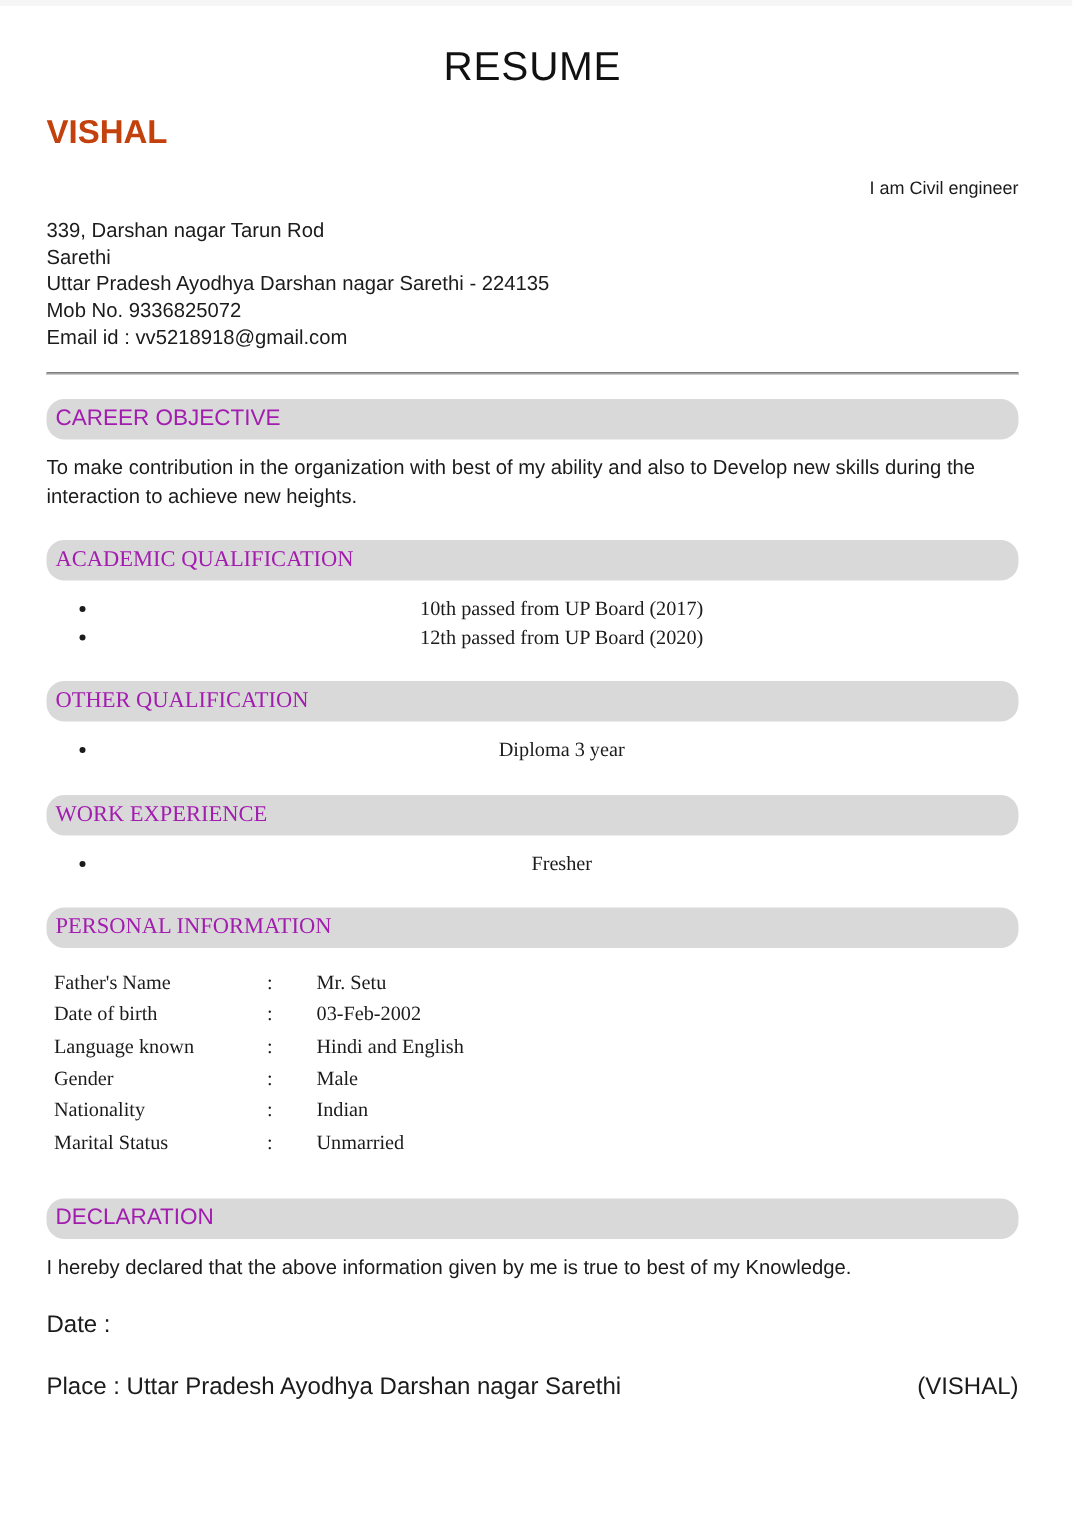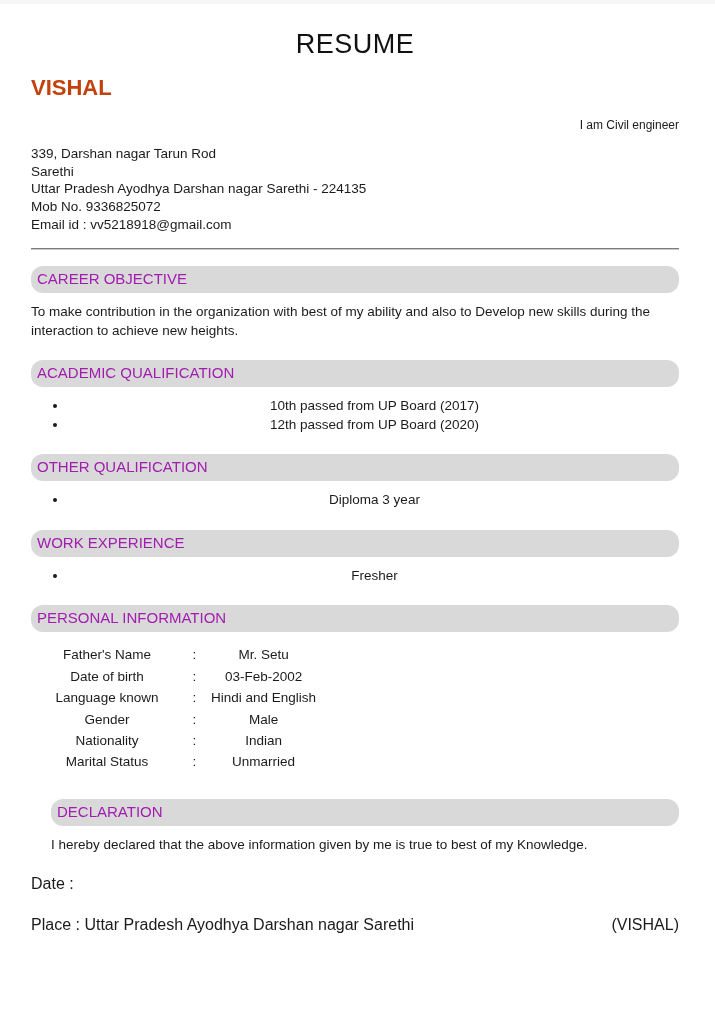--- a/index.html
+++ b/index.html
@@ -60,40 +60,39 @@
   }
   .section-bar {
     background: var(--section-header-bg);
     font-size: 15px;
     line-height: 20px;
     padding: 3px 6px 4px 6px;
     color: #a21caf;
     border-radius: 12px;
   }
   .s-career  { margin-top: 16px; }
-  .s-academic, .s-other, .s-work, .s-personal { margin-top: 20px; }
-  .s-declaration { margin-top: 26px; margin-left: 20px; }
+  .s-academic, .s-other, .s-work, .s-personal { margin-top: 20px; font-family: Liberation Serif, serif; }
+  .s-declaration { margin-top: 26px; }
   .section-body {
     margin: 10px 0 0 0;
     font-size: 13.5px;
     line-height: 18.5px;
     max-width: 652px;
   }
   ul.bullet-list {
     margin: 10px 0 0 0;
     padding: 0 0 0 37px;
     font-size: 13.5px;
     line-height: 18.5px;
   }
   ul.bullet-list li { padding-left: 2px; text-align: center; }
   table.info-table {
     margin: 12px 0 0 5px;
     border-collapse: collapse;
     font-size: 13.5px;
-    text-align: center;
   }
   table.info-table td {
     padding: 0;
     height: 21.4px;
     vertical-align: middle;
   }
   td.info-label { width: 142px; }
   td.info-colon { width: 33px; }
   .footer-date {
     margin-top: 21px;

